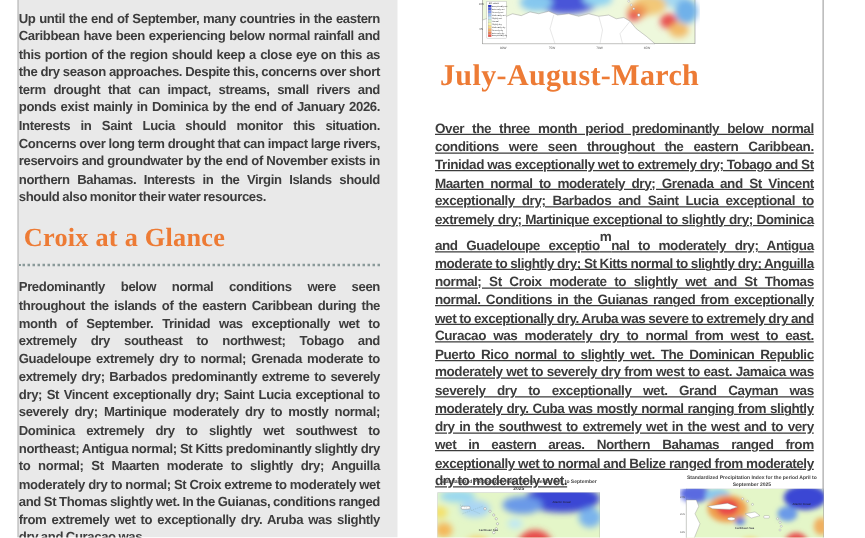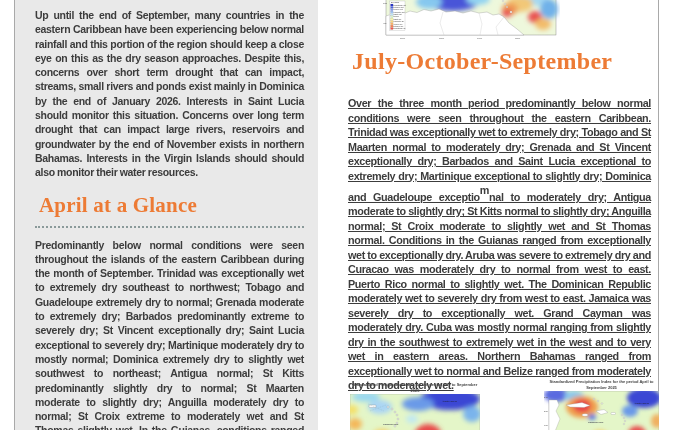--- a/index.html
+++ b/index.html
@@ -9,21 +9,21 @@
   }
   .page { position:relative; width:692px; height:430px; background:#fff; }
 
   .page-border { position:absolute; top:0; width:1px; height:430px; background:#a9a9a9; }
   .page-border.left  { left:14px; }
   .page-border.right { left:658px; }
 
   
   .left-col {
     position:absolute; left:15px; top:0; width:303px; height:430px;
-    background:#e9e9e9; box-sizing:border-box; padding:8px 14px 0 20px;
+    background:#e9e9e9; box-sizing:border-box; padding:8px 14px 0 0;
   }
   .body-text {
     margin:0; color:#3c3c3c; font-weight:bold;
     font-size:10.5px; line-height:14.3px; letter-spacing:-0.3px; word-spacing:-0.4px;
     text-align:justify;
   }
   .section-heading {
     margin:13px 0 0 4px; font-family:"Liberation Serif", serif; font-weight:bold;
     font-size:21px; letter-spacing:0.2px; color:#ED7B35;
   }
@@ -61,21 +61,21 @@
 <body>
 
 <div class="page">
 
   <div class="page-border left"></div>
   <div class="page-border right"></div>
 
   <div class="left-col">
     <p class="body-text">Up until the end of September, many countries in the eastern Caribbean have been experiencing below normal rainfall and this portion of the region should keep a close eye on this as the dry season approaches. Despite this, concerns over short term drought that can impact, streams, small rivers and ponds exist mainly in Dominica by the end of January 2026. Interests in Saint Lucia should monitor this situation. Concerns over long term drought that can impact large rivers, reservoirs and groundwater by the end of November exists in northern Bahamas. Interests in the Virgin Islands should  should also monitor their water resources.</p>
 
-    <h2 class="section-heading accent" style="color: rgb(237, 123, 53);">April at a Glance</h2>
+    <h2 class="section-heading accent" style="color: rgb(237, 123, 53);">Croix at a Glance</h2>
 
     <div class="dotted-divider"></div>
 
     <p class="body-text second">Predominantly below normal conditions were seen throughout the islands of the eastern Caribbean during the month of September. Trinidad was exceptionally wet to extremely dry southeast to northwest; Tobago  and Guadeloupe extremely dry to normal; Grenada moderate to extremely dry; Barbados predominantly extreme to severely dry; St Vincent exceptionally dry; Saint Lucia exceptional to severely dry; Martinique moderately dry to mostly normal; Dominica extremely dry to slightly wet southwest to northeast; Antigua normal; St Kitts predominantly slightly dry to normal; St Maarten moderate to slightly dry; Anguilla moderately dry to normal; St Croix extreme to moderately wet and St Thomas slightly wet. In the Guianas, conditions ranged from extremely wet to exceptionally dry. Aruba was slightly dry and Curacao was</p>
   </div>
 
   <div class="right-col">
 
     <div class="top-map-wrap">
       <svg viewBox="0 0 177 42" width="177" height="42">
@@ -142,21 +142,21 @@
 
         <text x="17" y="39" font-size="2.5" fill="#555">80W</text>
         <text x="56" y="39" font-size="2.5" fill="#555">75W</text>
         <text x="94" y="39" font-size="2.5" fill="#555">70W</text>
         <text x="132" y="39" font-size="2.5" fill="#555">65W</text>
         <text x="0" y="4" font-size="2.2" fill="#555">10N</text>
         <text x="0.5" y="24" font-size="2.2" fill="#555">5N</text>
       </svg>
     </div>
 
-    <h1 class="jas-heading accent" style="color: rgb(237, 123, 53);">July-October-September</h1>
+    <h1 class="jas-heading accent" style="color: rgb(237, 123, 53);">July-August-March</h1>
 
     <p class="right-body"><span>Over the three month period predominantly below normal conditions were seen throughout the eastern Caribbean. Trinidad was exceptionally wet to extremely dry; Tobago and St Maarten  normal to moderately dry; Grenada and St Vincent exceptionally dry; Barbados and Saint Lucia exceptional to extremely dry; Martinique exceptional to slightly dry; Dominica and Guadeloupe exceptio</span><span class="stray">m</span><span>nal to moderately dry; Antigua moderate to slightly dry; St Kitts normal to slightly dry; Anguilla normal; St Croix moderate to slightly wet and St Thomas normal. Conditions in the Guianas ranged from exceptionally wet to exceptionally dry. Aruba was severe to extremely dry and Curacao was moderately dry to normal from west to east. Puerto Rico normal to slightly wet. The Dominican Republic moderately wet to severely dry from west to east. Jamaica was severely dry to exceptionally wet. Grand Cayman was moderately dry. Cuba was mostly normal ranging from slightly dry in the southwest to extremely wet in the west and to very wet in eastern areas. Northern Bahamas ranged from exceptionally wet to normal and Belize ranged from moderately dry to moderately wet.</span></p>
 
     <figure class="figure bl">
       <figcaption>Standardized Precipitation Index for the period July to September 2025</figcaption>
       <svg viewBox="0 0 130 46" width="130" height="46">
         <defs>
           <filter id="blur2" x="-60%" y="-60%" width="220%" height="220%">
             <feGaussianBlur stdDeviation="2.4"></feGaussianBlur>
           </filter>

